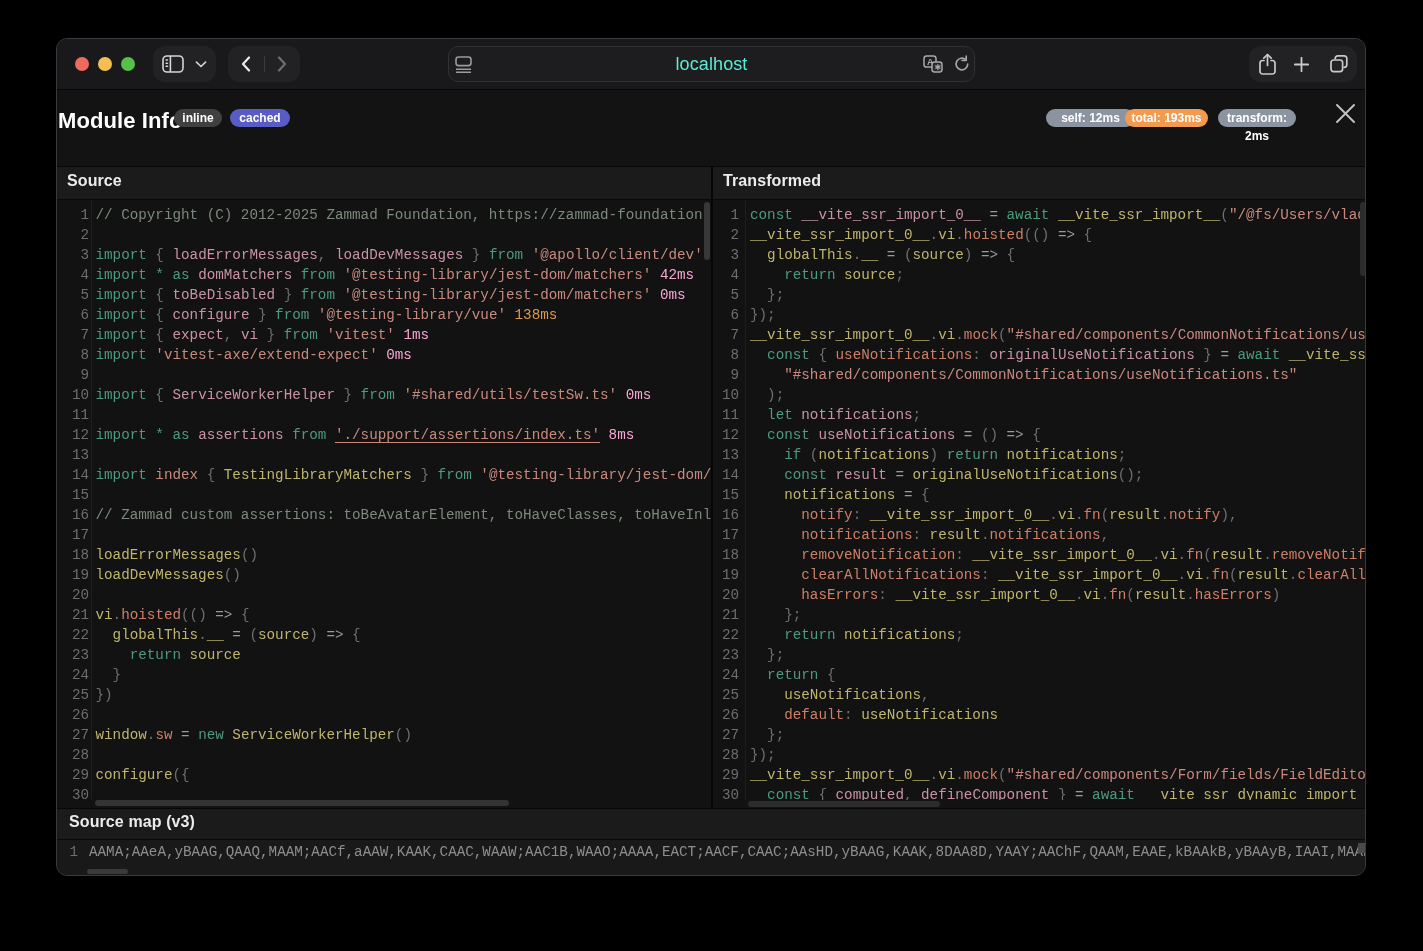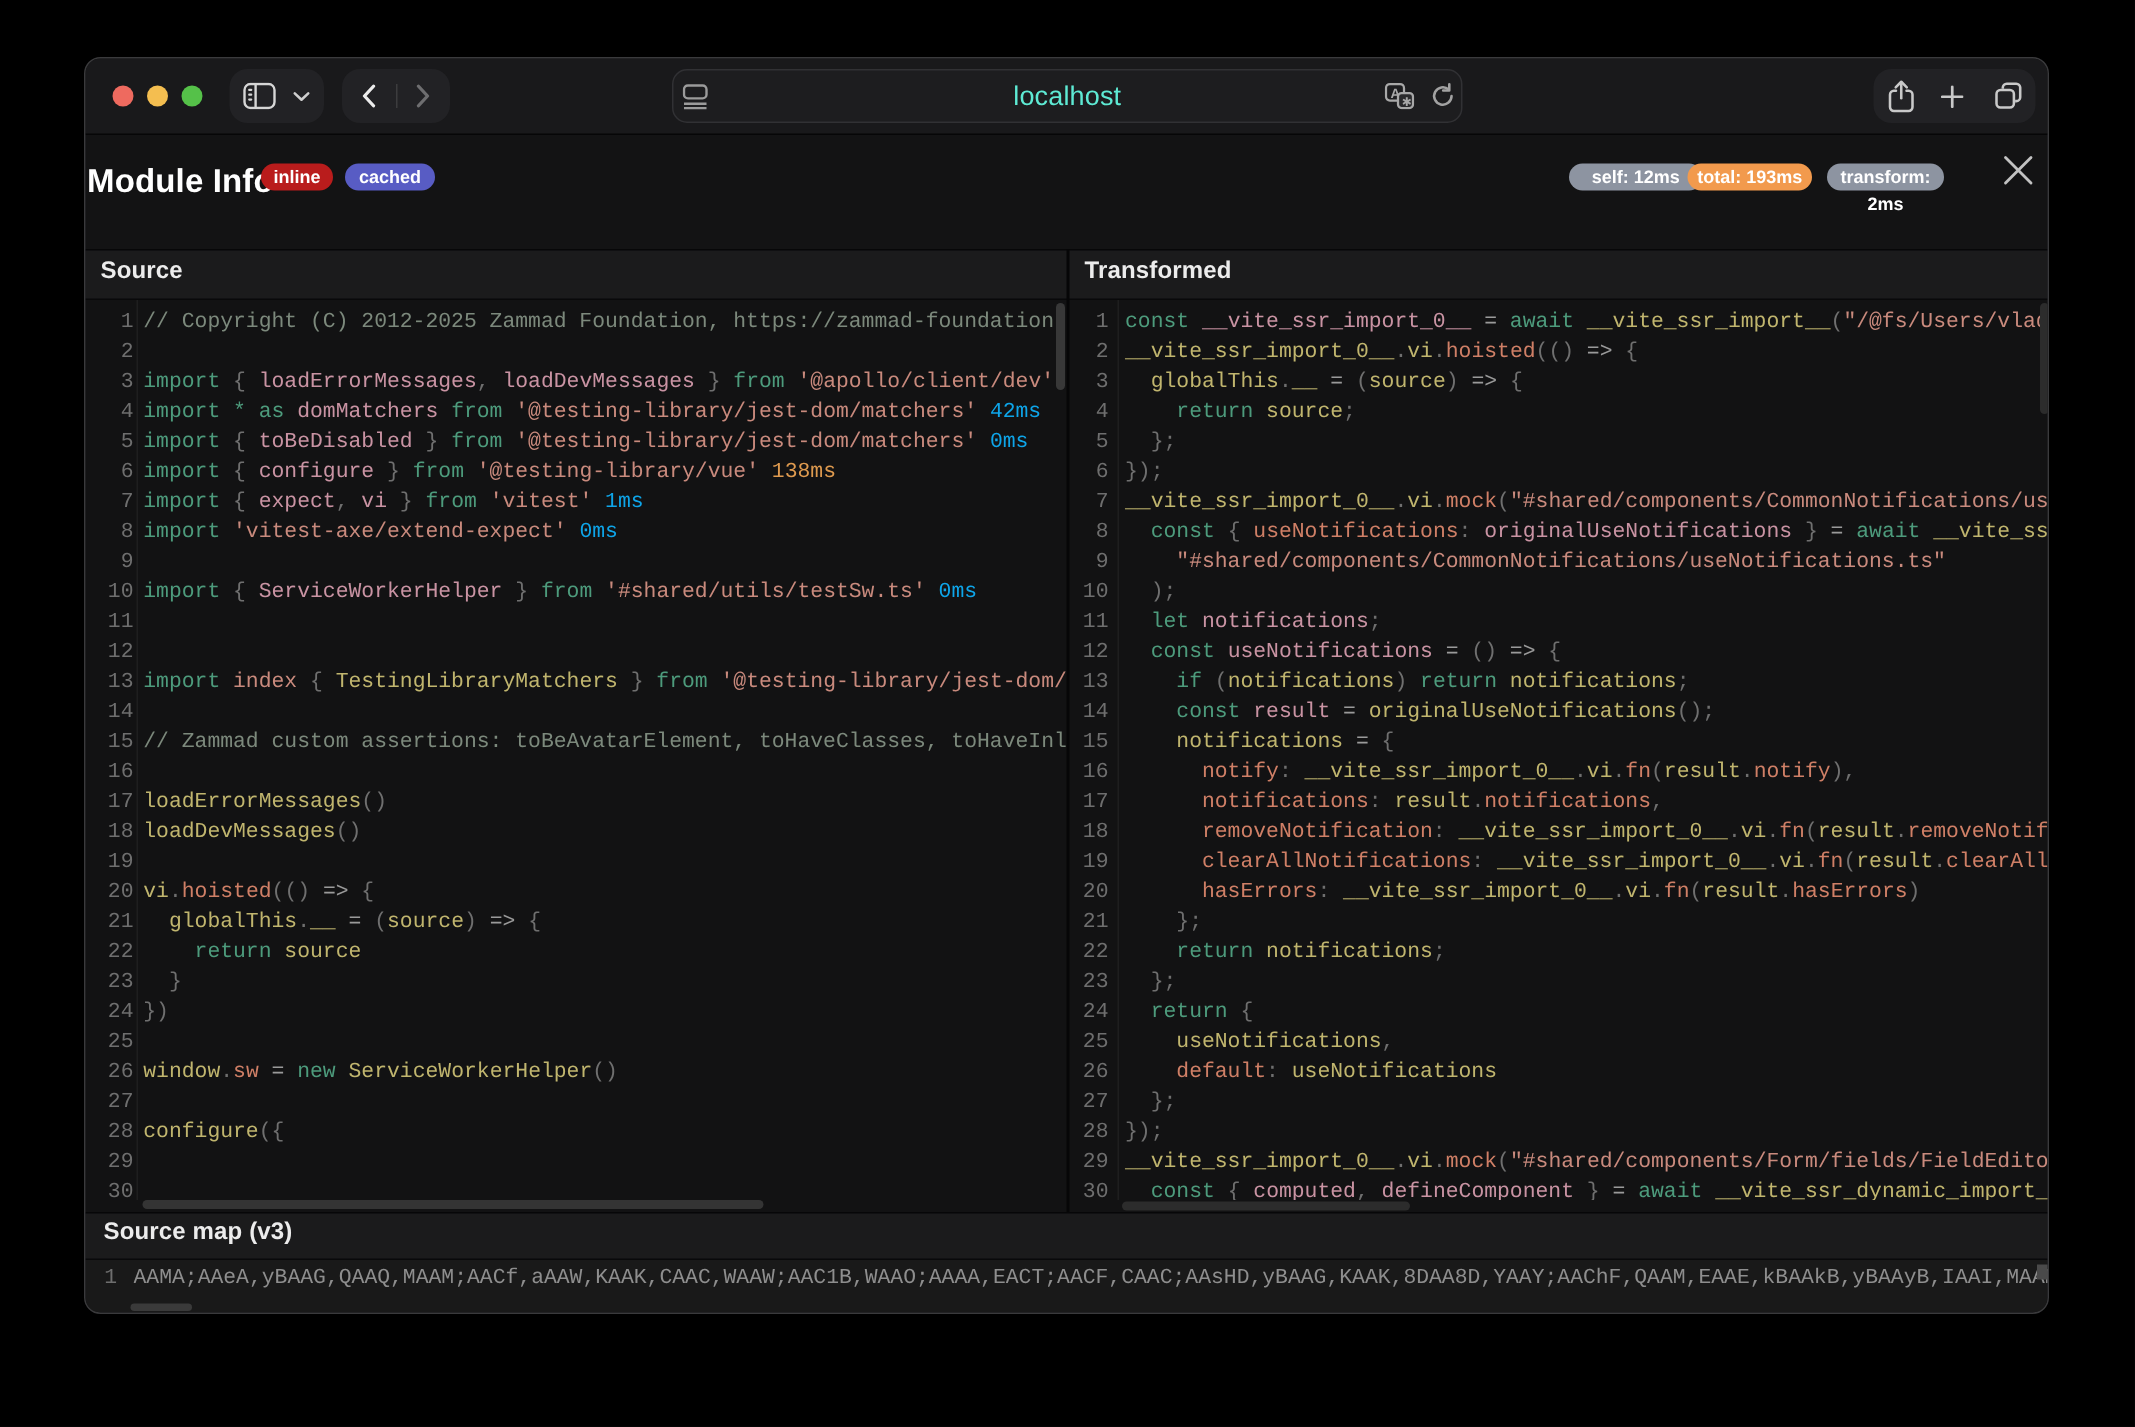--- a/index.html
+++ b/index.html
@@ -30,21 +30,21 @@
 .codes{position:absolute;left:0;top:161px;right:0;height:608px;background:#121213;}
 .divider{position:absolute;left:654px;top:127px;width:2px;height:642px;background:#060607;}
 .panel{position:absolute;top:161px;height:600px;overflow:hidden;}
 .gut{position:absolute;top:5px;text-align:right;color:#6e6e6e;
  font-family:"Liberation Mono",monospace;font-size:14.26px;line-height:20px;}
 .gl{height:20px;}
 .codetxt{position:absolute;top:5px;font-family:"Liberation Mono",monospace;font-size:14.26px;line-height:20px;}
 .cl{height:20px;white-space:pre;}
 .k{color:#4D9B7C;} .d{color:#C993A3;} .v{color:#C0B56E;} .m{color:#CF7F66;}
 .s{color:#C98A7D;} .p{color:#6F6F6F;} .o{color:#9A9A9A;} .c{color:#7C897C;}
-.t{color:#0ea5e9;} .T{color:#DE9A4F;} .u{color:#C98A7D;text-decoration:underline;text-underline-offset:3px;}
+.t{color:#f9a8d4;} .T{color:#DE9A4F;} .u{color:#C98A7D;text-decoration:underline;text-underline-offset:3px;}
 .vthumb{position:absolute;width:6px;border-radius:3px;}
 .hthumb{position:absolute;height:6px;border-radius:3px;}
 
 .smhead{position:absolute;left:0;top:769px;right:0;height:32px;background:#1B1B1C;
  border-top:1px solid #070708;border-bottom:1px solid #09090a;box-sizing:border-box;}
 .smrow{position:absolute;left:0;top:801px;right:0;bottom:0;background:#191919;}
 .mapline{position:absolute;left:32px;top:5px;color:#8E8E8E;font-family:"Liberation Mono",monospace;
  font-size:14.26px;line-height:14px;white-space:pre;width:1290px;overflow:hidden;}
 svg{display:block;}
 </style></head>
@@ -107,21 +107,21 @@
  <line x1="7.5" y1="0.8" x2="7.5" y2="14.2" stroke="#c9c9c9" stroke-width="1.8" stroke-linecap="round"></line>
  <line x1="0.8" y1="7.5" x2="14.2" y2="7.5" stroke="#c9c9c9" stroke-width="1.8" stroke-linecap="round"></line>
 </svg>
 <svg class="abs" style="left:1272px;top:15px;" width="20" height="20" viewBox="0 0 20 20">
  <path d="M6.2 5.2 V4.4 a2.6 2.6 0 0 1 2.6 -2.6 h6.4 a2.6 2.6 0 0 1 2.6 2.6 v6.4 a2.6 2.6 0 0 1 -2.6 2.6 h-0.8" fill="none" stroke="#c9c9c9" stroke-width="1.7"></path>
  <rect x="2" y="6" width="11.6" height="11.6" rx="2.6" fill="#222225" stroke="#c9c9c9" stroke-width="1.7"></rect>
 </svg>
 
 <div class="mod">
  <div class="mtitle">Module Info</div>
- <div class="badge" style="left:117px;width:48px;background:#b91c1c;">inline</div>
+ <div class="badge" style="left:117px;width:48px;background:#404040;">inline</div>
  <div class="badge" style="left:173px;width:60px;background:#585CC4;">cached</div>
  <div class="badge" style="left:989px;width:89px;background:#8D94A1;">self: 12ms</div>
  <div class="badge" style="left:1068px;width:83px;background:#F29A4D;">total: 193ms</div>
  <div class="badge" style="left:1161px;width:78px;background:#8D94A1;">transform: 2ms</div>
  <svg class="abs" style="left:1278px;top:13px;" width="21" height="21" viewBox="0 0 21 21">
   <line x1="2" y1="2" x2="19" y2="19" stroke="#c2c2c2" stroke-width="1.9" stroke-linecap="round"></line>
   <line x1="19" y1="2" x2="2" y2="19" stroke="#c2c2c2" stroke-width="1.9" stroke-linecap="round"></line>
  </svg>
 </div>
 
@@ -168,20 +168,21 @@
           <div class="cl">&nbsp;</div>
           <div class="cl"><span class="k">import</span><span class="p"> {</span><span class="d"> loadErrorMessages</span><span class="p">,</span><span class="d"> loadDevMessages</span><span class="p"> }</span><span class="k"> from</span><span class="s"> '@apollo/client/dev'</span><span class="t"> 3ms</span></div>
           <div class="cl"><span class="k">import * as</span><span class="d"> domMatchers</span><span class="k"> from</span><span class="s"> '@testing-library/jest-dom/matchers'</span><span class="t"> 42ms</span></div>
           <div class="cl"><span class="k">import</span><span class="p"> {</span><span class="d"> toBeDisabled</span><span class="p"> }</span><span class="k"> from</span><span class="s"> '@testing-library/jest-dom/matchers'</span><span class="t"> 0ms</span></div>
           <div class="cl"><span class="k">import</span><span class="p"> {</span><span class="d"> configure</span><span class="p"> }</span><span class="k"> from</span><span class="s"> '@testing-library/vue'</span><span class="T"> 138ms</span></div>
           <div class="cl"><span class="k">import</span><span class="p"> {</span><span class="d"> expect</span><span class="p">,</span><span class="d"> vi</span><span class="p"> }</span><span class="k"> from</span><span class="s"> 'vitest'</span><span class="t"> 1ms</span></div>
           <div class="cl"><span class="k">import</span><span class="s"> 'vitest-axe/extend-expect'</span><span class="t"> 0ms</span></div>
           <div class="cl">&nbsp;</div>
           <div class="cl"><span class="k">import</span><span class="p"> {</span><span class="d"> ServiceWorkerHelper</span><span class="p"> }</span><span class="k"> from</span><span class="s"> '#shared/utils/testSw.ts'</span><span class="t"> 0ms</span></div>
           <div class="cl">&nbsp;</div>
+          <div class="cl"><span class="k">import * as</span><span class="d"> assertions</span><span class="k"> from </span><span class="u">'./support/assertions/index.ts'</span><span class="t"> 8ms</span></div>
           <div class="cl">&nbsp;</div>
           <div class="cl"><span class="k">import</span><span class="s"> index</span><span class="p"> {</span><span class="v"> TestingLibraryMatchers</span><span class="p"> }</span><span class="k"> from</span><span class="s"> '@testing-library/jest-dom/matchers'</span></div>
           <div class="cl">&nbsp;</div>
           <div class="cl"><span class="c">// Zammad custom assertions: toBeAvatarElement, toHaveClasses, toHaveInlineStyle</span></div>
           <div class="cl">&nbsp;</div>
           <div class="cl"><span class="v">loadErrorMessages</span><span class="p">()</span></div>
           <div class="cl"><span class="v">loadDevMessages</span><span class="p">()</span></div>
           <div class="cl">&nbsp;</div>
           <div class="cl"><span class="v">vi</span><span class="p">.</span><span class="m">hoisted</span><span class="p">(()</span><span class="o"> =&gt;</span><span class="p"> {</span></div>
           <div class="cl"><span class="v">  globalThis</span><span class="p">.</span><span class="v">__</span><span class="o"> =</span><span class="p"> (</span><span class="v">source</span><span class="p">)</span><span class="o"> =&gt;</span><span class="p"> {</span></div>

